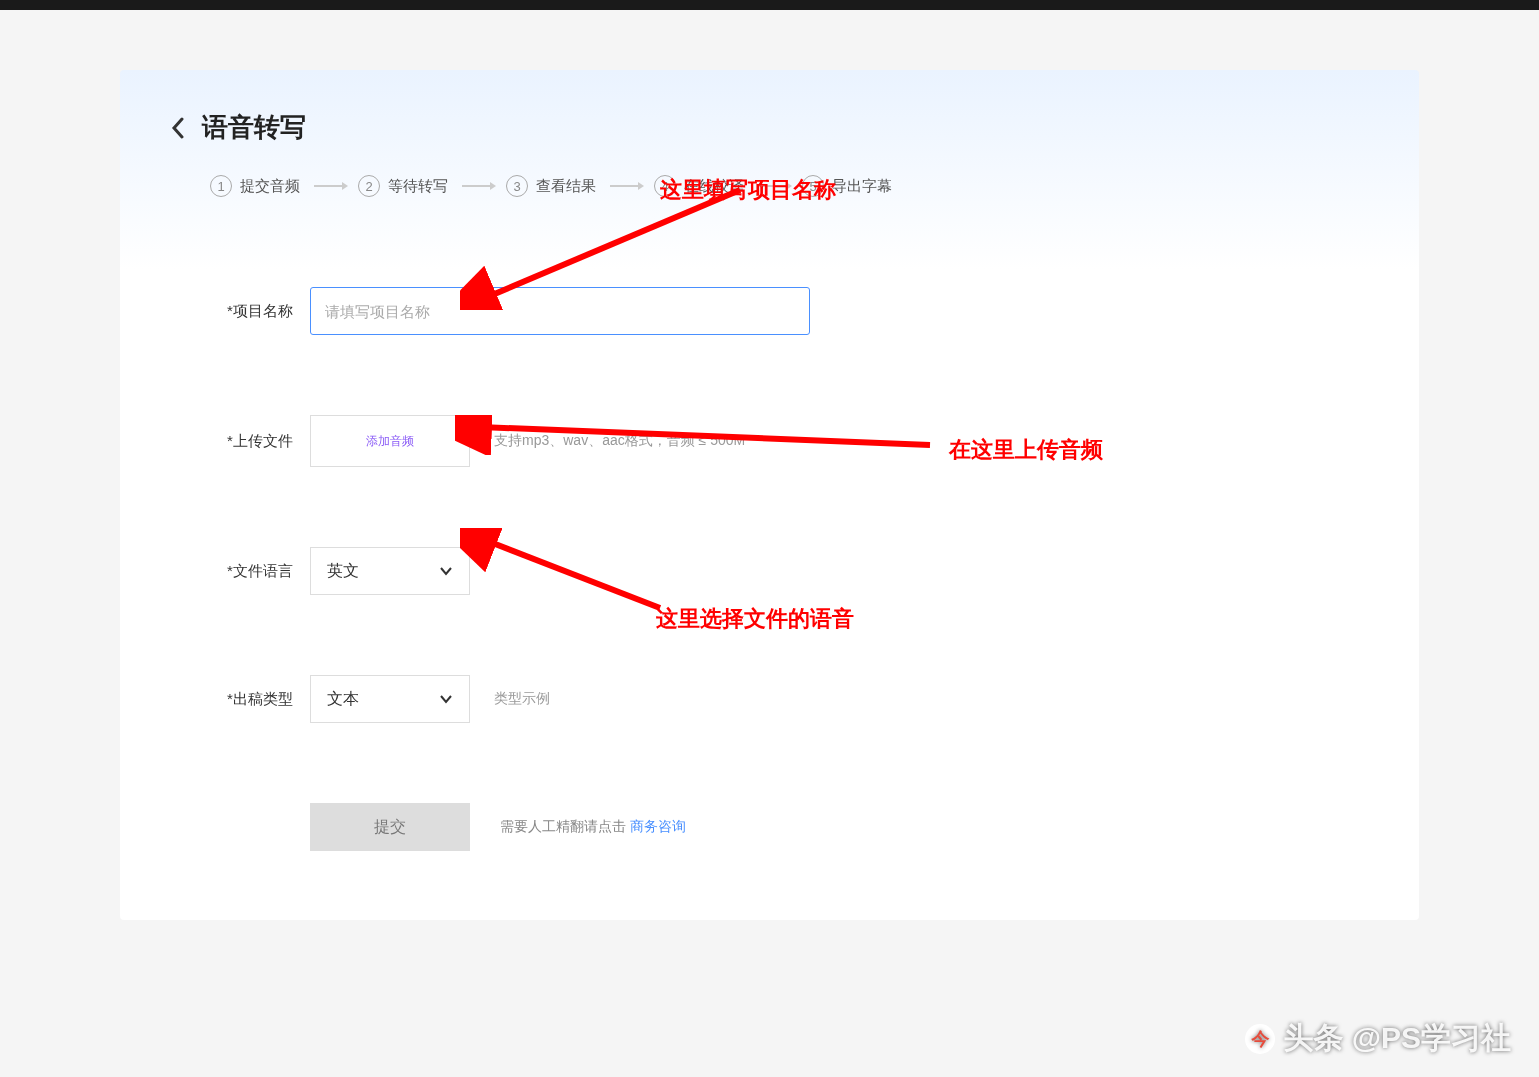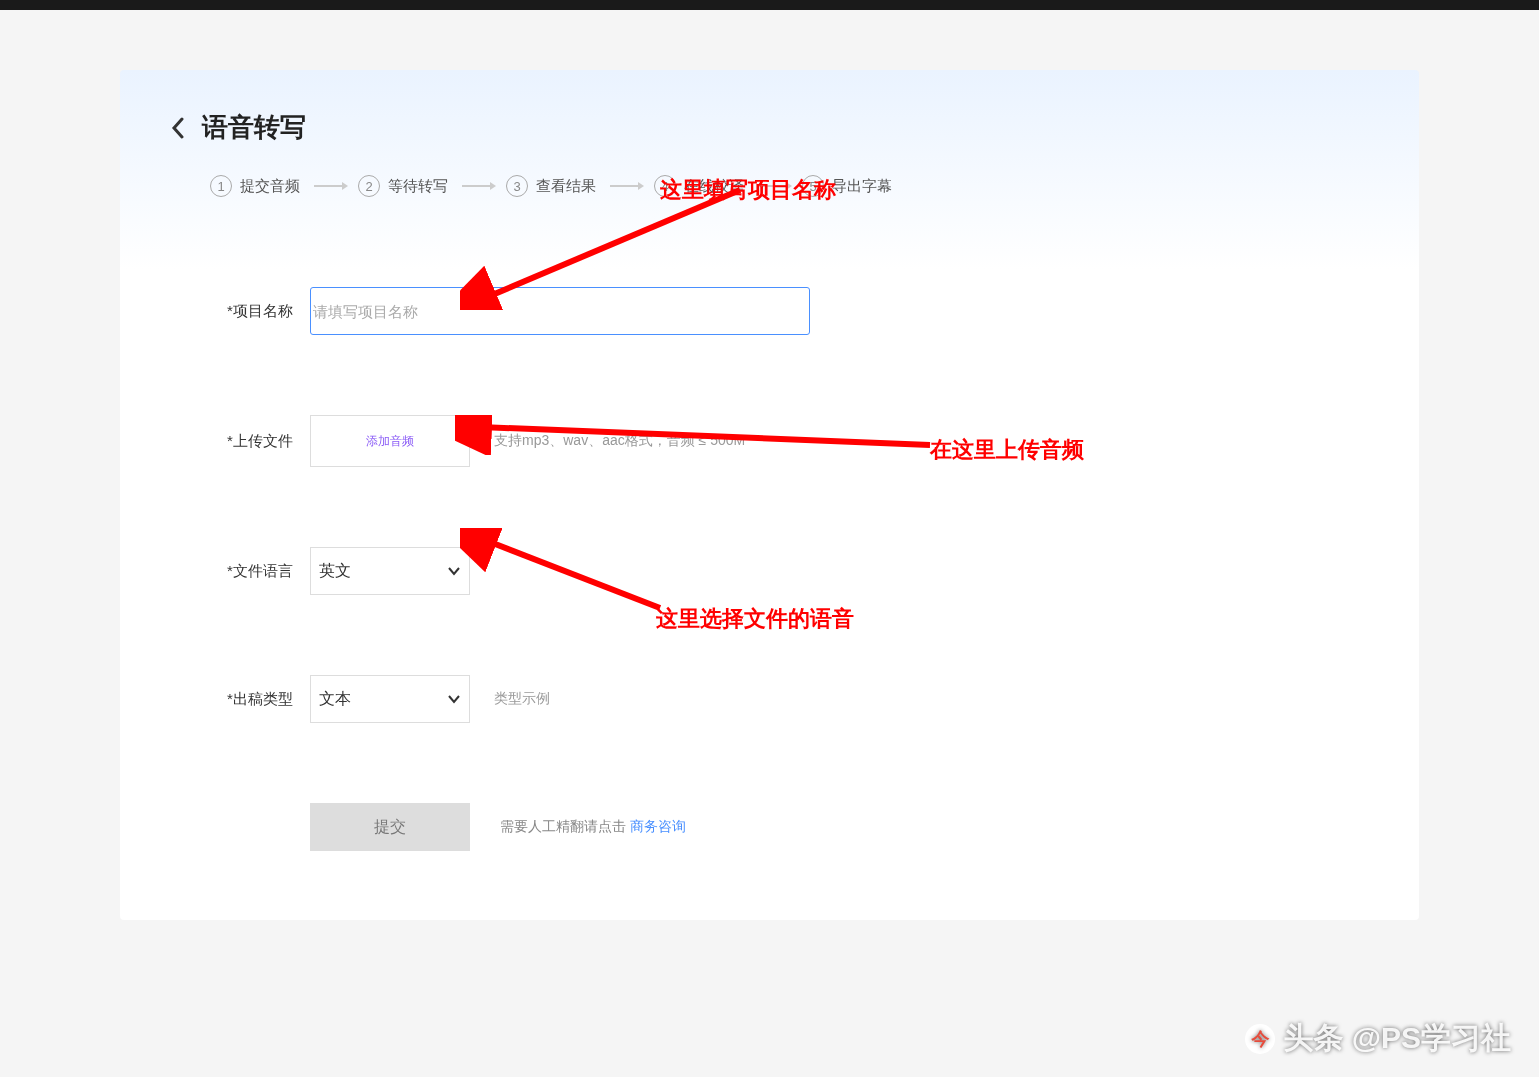--- a/index.html
+++ b/index.html
@@ -101,21 +101,21 @@
       width: 100px;
       font-size: 15px;
       color: #333;
       text-align: center;
     }
     .text-input {
       width: 500px;
       height: 48px;
       border: 1px solid #4a90ff;
       border-radius: 3px;
-      padding: 0 2px;
+      padding: 0 14px;
       font-size: 15px;
       outline: none;
     }
     .text-input::placeholder {
       color: #aaa;
     }
     .add-button {
       width: 160px;
       height: 52px;
       border: 1px solid #ddd;
@@ -130,21 +130,21 @@
       color: #999;
     }
     .select-box {
       width: 160px;
       height: 48px;
       border: 1px solid #ddd;
       background: #fff;
       display: flex;
       align-items: center;
       justify-content: space-between;
-      padding: 0 8px;
+      padding: 0 16px;
       cursor: pointer;
       font-size: 16px;
       color: #333;
     }
     .chevron-down {
       width: 14px;
       height: 10px;
     }
     .submit-row {
       display: flex;
@@ -287,21 +287,21 @@
       <button class="submit-button">提交</button>
       <div class="submit-hint">
         <span>需要人工精翻请点击 </span><span class="link">商务咨询</span>
       </div>
     </div>
 
   </div>
 </div>
 
 <div class="annotation" style="left:660px; top:175px;">这里填写项目名称</div>
-<div class="annotation" style="left:930px; top:435px;">在这里上传音频</div>
+<div class="annotation" style="left:949px; top:435px;">在这里上传音频</div>
 <div class="annotation" style="left:656px; top:604px;">这里选择文件的语音</div>
 
 <svg class="red-arrow" style="left:460px; top:180px; width:300px; height:130px;">
   <defs>
     <marker id="ah1" markerWidth="12" markerHeight="10" refX="2" refY="5" orient="auto">
       <polygon points="0 0, 12 5, 0 10" fill="#ff0000"></polygon>
     </marker>
   </defs>
   <line x1="280" y1="10" x2="25" y2="118" stroke="#ff0000" stroke-width="6" marker-end="url(#ah1)"></line>
 </svg>

